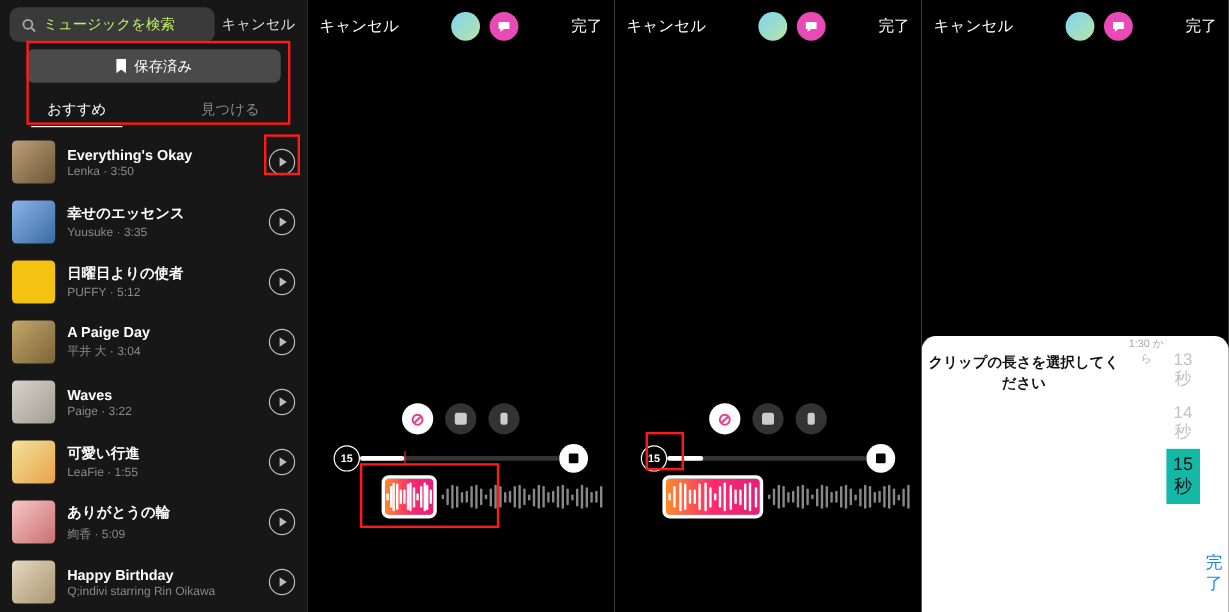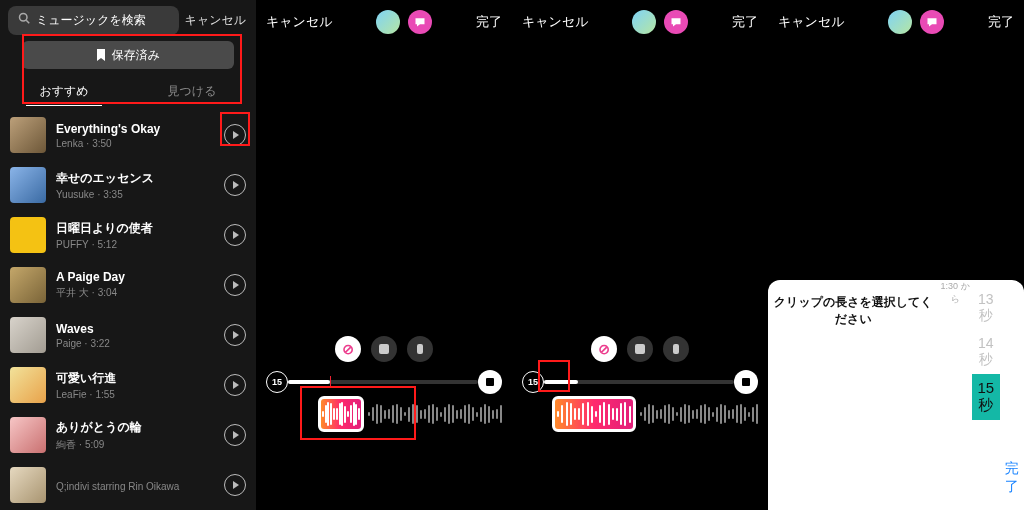--- a/index.html
+++ b/index.html
@@ -20,24 +20,24 @@
     flex-shrink: 0;
   }
   
   .p1 { background: #171717; color: #ddd; }
   .search-row { display: flex; align-items: center; padding: 6px 10px 6px 8px; gap: 6px; }
   .search-box {
     flex: 1;
     background: #3a3a3a;
     border-radius: 8px;
     display: flex;
-    align-items: flex-start;
+    align-items: center;
     padding: 6px 10px;
     gap: 6px;
-    color: #ffffff;
+    color: #bef264;
     font-size: 12px;
   }
   .search-icon { width: 12px; height: 12px; display: inline-block; }
   .cancel-txt { color: #ddd; font-size: 12px; }
   .saved-btn-wrap { padding: 0 22px; }
   .saved-btn {
     background: #4a4a4a;
     color: #fff;
     font-size: 12px;
     border-radius: 6px;
@@ -140,21 +140,21 @@
   }
   .gray-ic .bar { width:10px; height:10px; background:#ccc; border-radius:2px; }
   .controls-row {
     position: absolute; left: 0; right: 0;
     display: flex; justify-content: center; gap: 10px;
   }
   .p2 .controls-row, .p3 .controls-row { top: 336px; }
   .timeline-row {
     position: absolute; left: 0; right: 0;
     display: flex; align-items: center;
-    padding: 0 10px; gap: 0;
+    padding: 0 22px; gap: 0;
   }
   .p2 .timeline-row, .p3 .timeline-row { top: 370px; }
   .dur-badge {
     border: 1.5px solid #fff; color:#fff;
     width: 22px; height: 22px; border-radius: 50%;
     display:flex; align-items:center; justify-content:center;
     font-size: 9px; font-weight: 600;
     flex-shrink: 0;
   }
   .track {
@@ -323,20 +323,21 @@
           <div class="song-title">ありがとうの輪</div>
           <div class="song-meta">絢香 · 5:09</div>
         </div>
         <div class="play-circ">
           <div class="play-tri"></div>
         </div>
       </div>
       <div class="song">
         <div class="art a7"></div>
         <div class="song-txt">
+          <div class="song-title">Happy Birthday</div>
           <div class="song-meta">Q;indivi starring Rin Oikawa</div>
         </div>
         <div class="play-circ">
           <div class="play-tri"></div>
         </div>
       </div>
     </div>
 
   <div class="red-box rb-saved-tabs"></div>
   <div class="red-box rb-first-play"></div>

